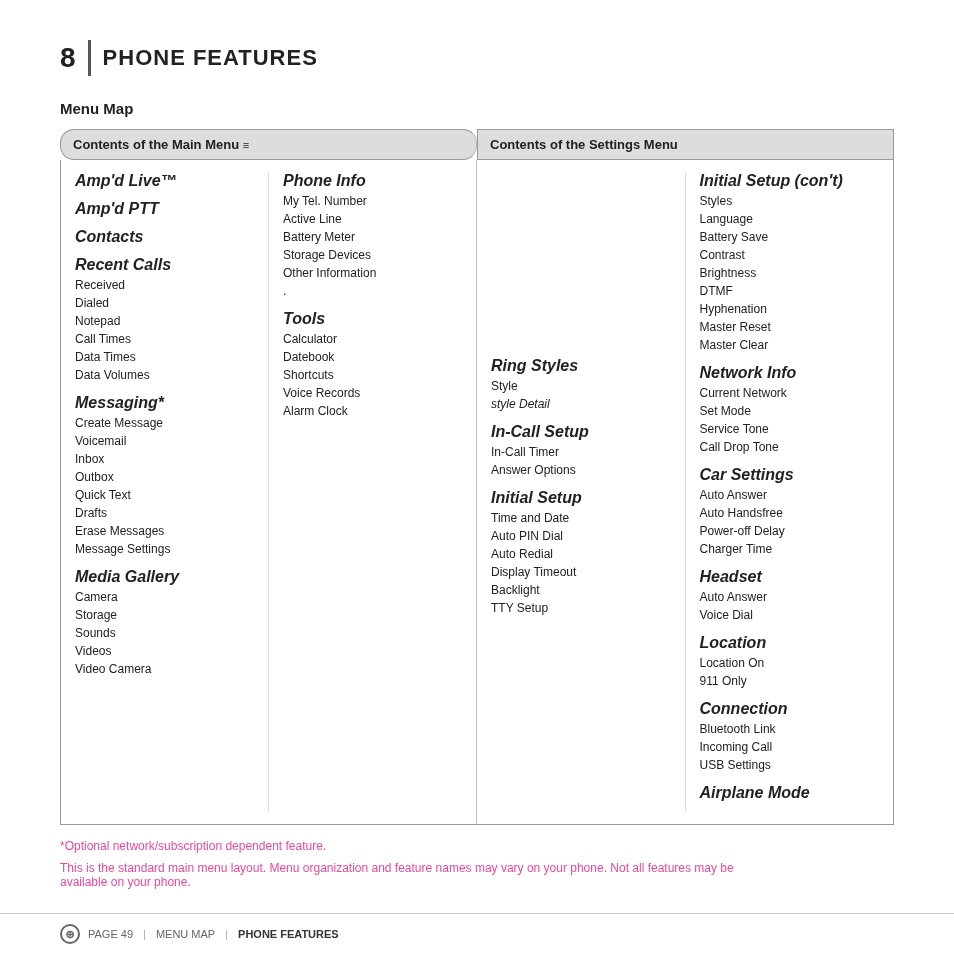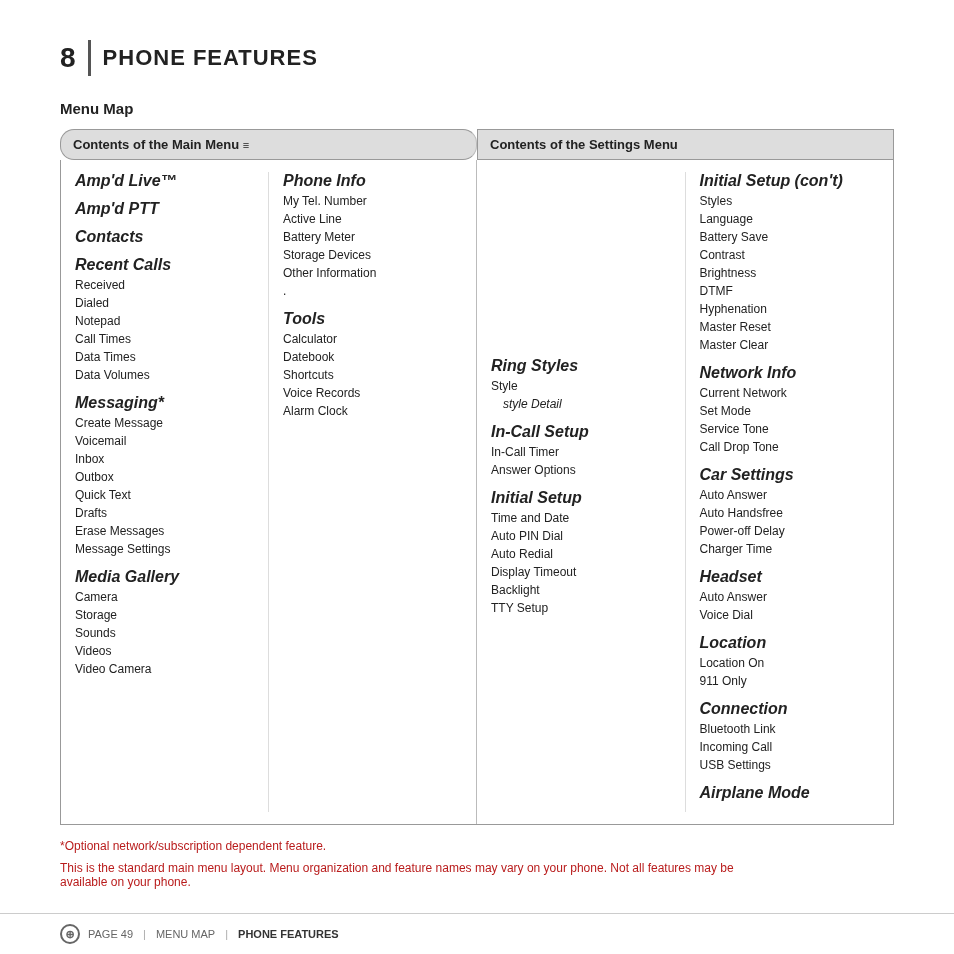--- a/index.html
+++ b/index.html
@@ -102,26 +102,25 @@
     .menu-item {
       font-size: 12px;
       line-height: 1.5;
       color: #222;
     }
 
     .menu-item-italic {
       font-style: italic;
       font-size: 12px;
       line-height: 1.5;
-      margin-left: 12px;
     }
 
     .footnote {
       font-size: 12px;
-      color: #b91c1c;
+      color: #ec4899;
       margin-bottom: 8px;
     }
 
     .footer-bar {
       position: fixed;
       bottom: 0;
       left: 0;
       width: 954px;
       padding: 10px 60px;
       display: flex;

